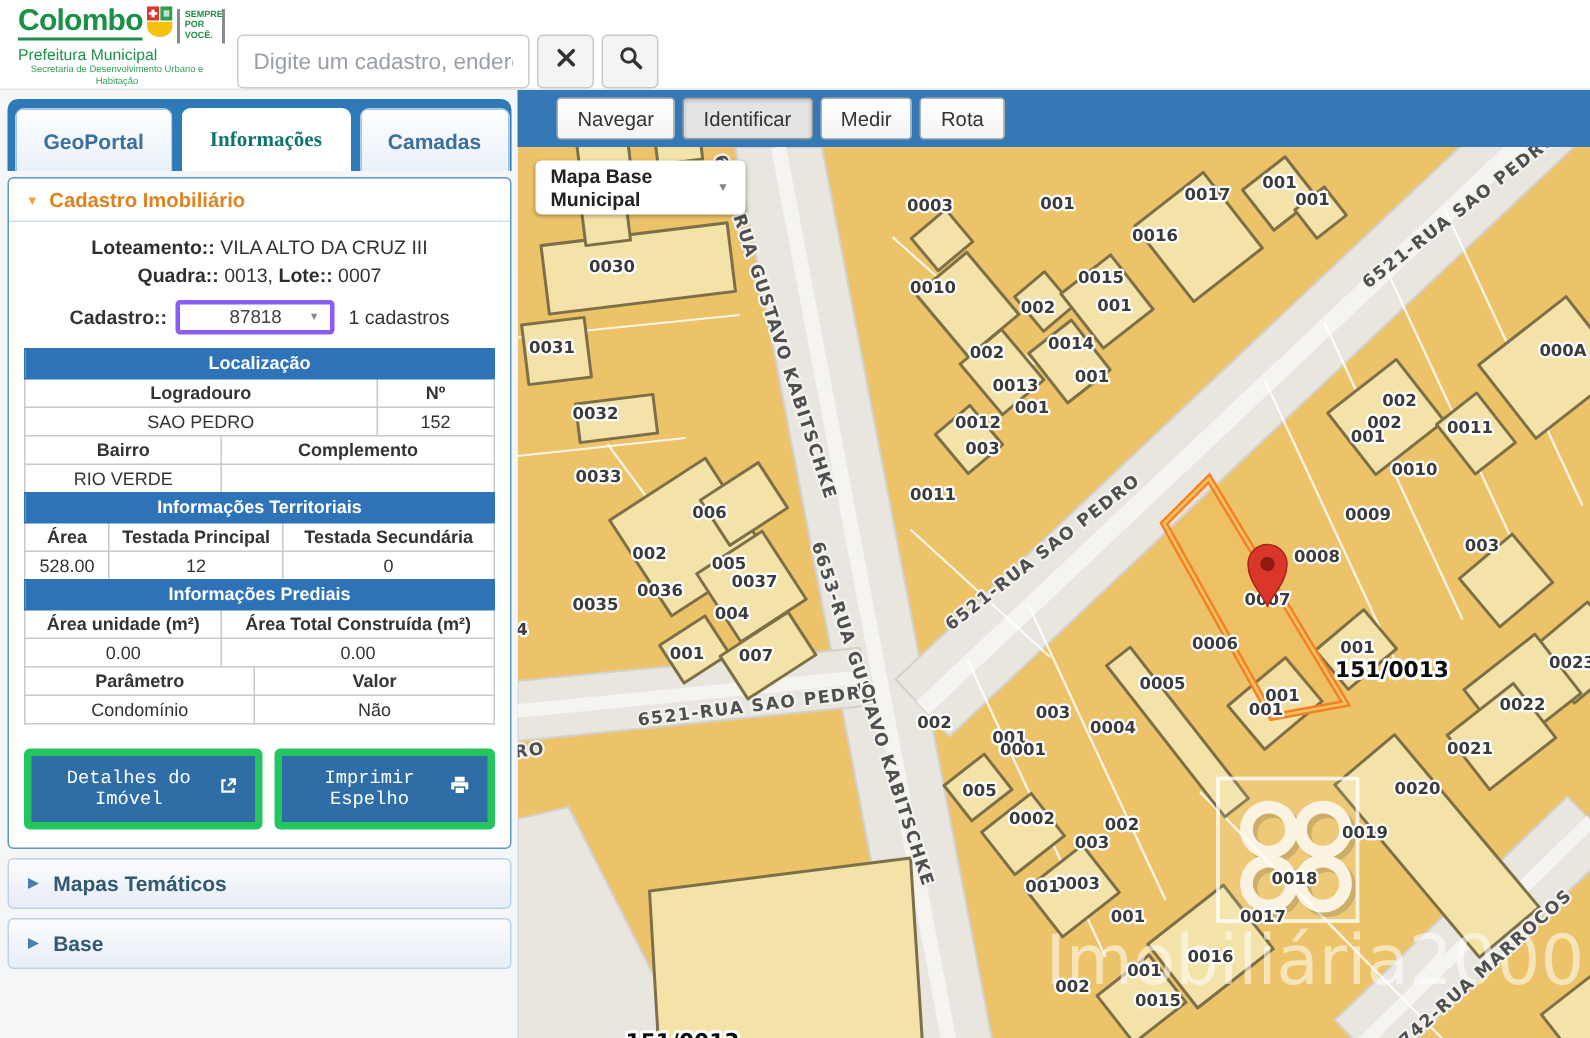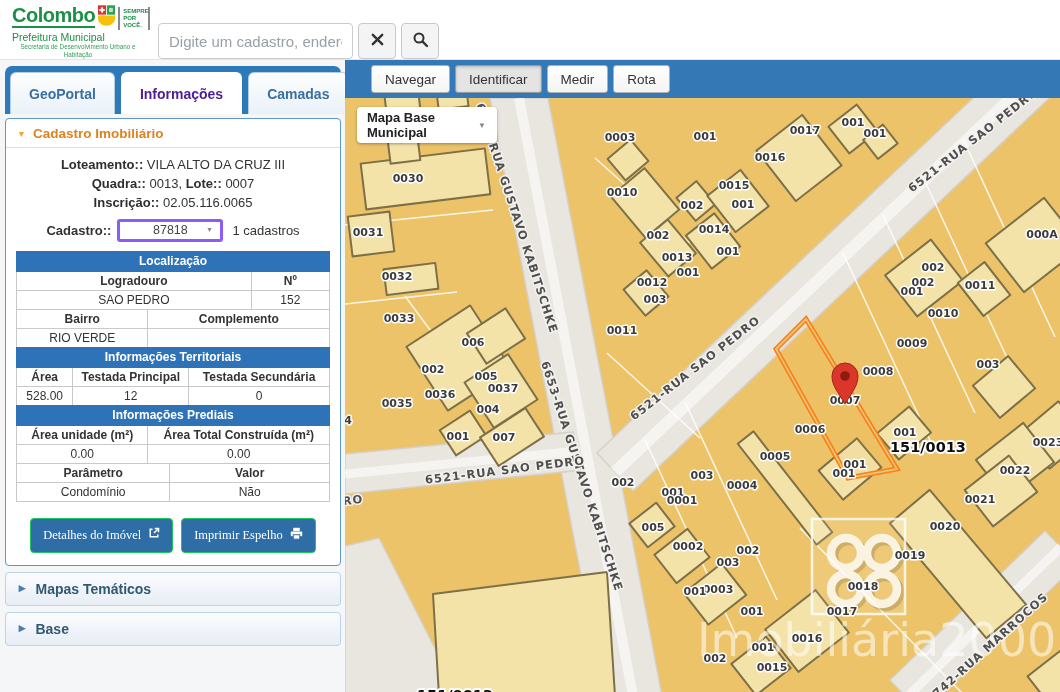--- a/index.html
+++ b/index.html
@@ -50,21 +50,21 @@
     margin-bottom:4px;
   }
   .tab {
     height:42px; border-radius:6px 6px 0 0;
     border:1px solid #b5cde2; border-bottom:none;
     background:linear-gradient(#fdfeff,#e9f1f8);
     color:#3a6f9f; font-weight:bold; font-size:14px;
     display:flex; align-items:center; 
     padding:0 18px; cursor:pointer;
   }
-  .tab.active { background:#fff; border-color:#fff; color:#4c1d95; }
+  .tab.active { background:#fff; border-color:#fff; color:#0f766e;font-family:Liberation Serif, serif; }
   
   .panel {
     border:1.5px solid #5e97c8; border-radius:4px; background:#fff;
   }
   .panel-header {
     padding:7px 10px 6px; border-bottom:1px solid #cfe0ef;
     color:#e0821e; font-weight:bold; font-size:13.5px;
     display:flex; align-items:center; gap:6px; cursor:pointer;
   }
   .panel-caret { color:#f0a63a; font-size:11px; }
@@ -85,23 +85,23 @@
   .cad-select .caret { position:absolute; right:6px; color:#888; font-size:9px; }
   table.tbl { width:100%; border-collapse:collapse; font-size:12px; color:#333; margin-top:-1px; }
   table.tbl th, table.tbl td { border:1px solid #c9c9c9; text-align:center; padding:2px 4px; height:18px;margin-left:39px; }
   table.tbl th.title {
     background:#2e73b8; color:#fff; font-weight:bold; border-color:#2e73b8;
     font-size:12px; padding:2.5px 0;
   }
   table.tbl th.col { background:#fff; font-weight:bold; }
   .btn-row { display:flex; justify-content:center; gap:8px; margin-top:16px; }
   .btn {
-    background:#2f6da6; border:1px solid #22c55e; color:#fff; border-radius:4px;
+    background:#2f6da6; border:5px solid #22c55e; color:#fff; border-radius:4px;
     font-size:12.5px; padding:8px 12px; display:flex; align-items:center; gap:7px;
-    cursor:pointer; font-family:Liberation Serif, serif;
+    cursor:pointer; font-family:Liberation Mono, monospace;
   }
   .accordion {
     margin-top:6px; background:linear-gradient(#fbfcfe,#e7edf5);
     border:1px solid #bcd2e8; border-radius:4px; padding:8px 12px;
     font-size:14px; font-weight:bold; color:#315972;
     display:flex; align-items:center; gap:9px; cursor:pointer;
   }
   .accordion .arrow { color:#4a7db0; font-size:11px; }
   
   .map-area { flex:1; display:flex; flex-direction:column; position:relative; }
@@ -199,21 +199,20 @@
 
     <div class="panel">
       <div class="panel-header">
         <span class="panel-caret" style="transform: scale(0.8);">▼</span>
         <span>Cadastro Imobiliário</span>
       </div>
       <div class="panel-body">
         <div class="info-lines">
           <div><b>Loteamento::</b> <span>VILA ALTO DA CRUZ III</span></div>
           <div><b>Quadra::</b> <span>0013,</span> <b>Lote::</b> <span>0007</span></div>
-          <div><b>Inscrição::</b> <span>02.05.116.0065</span></div>
         </div>
         <div class="cad-row">
           <b>Cadastro::</b>
           <div class="cad-select">
             <span>87818</span>
             <span class="caret" style="transform: scale(0.8);">▼</span>
           </div>
           <span>1 cadastros</span>
         </div>
 

